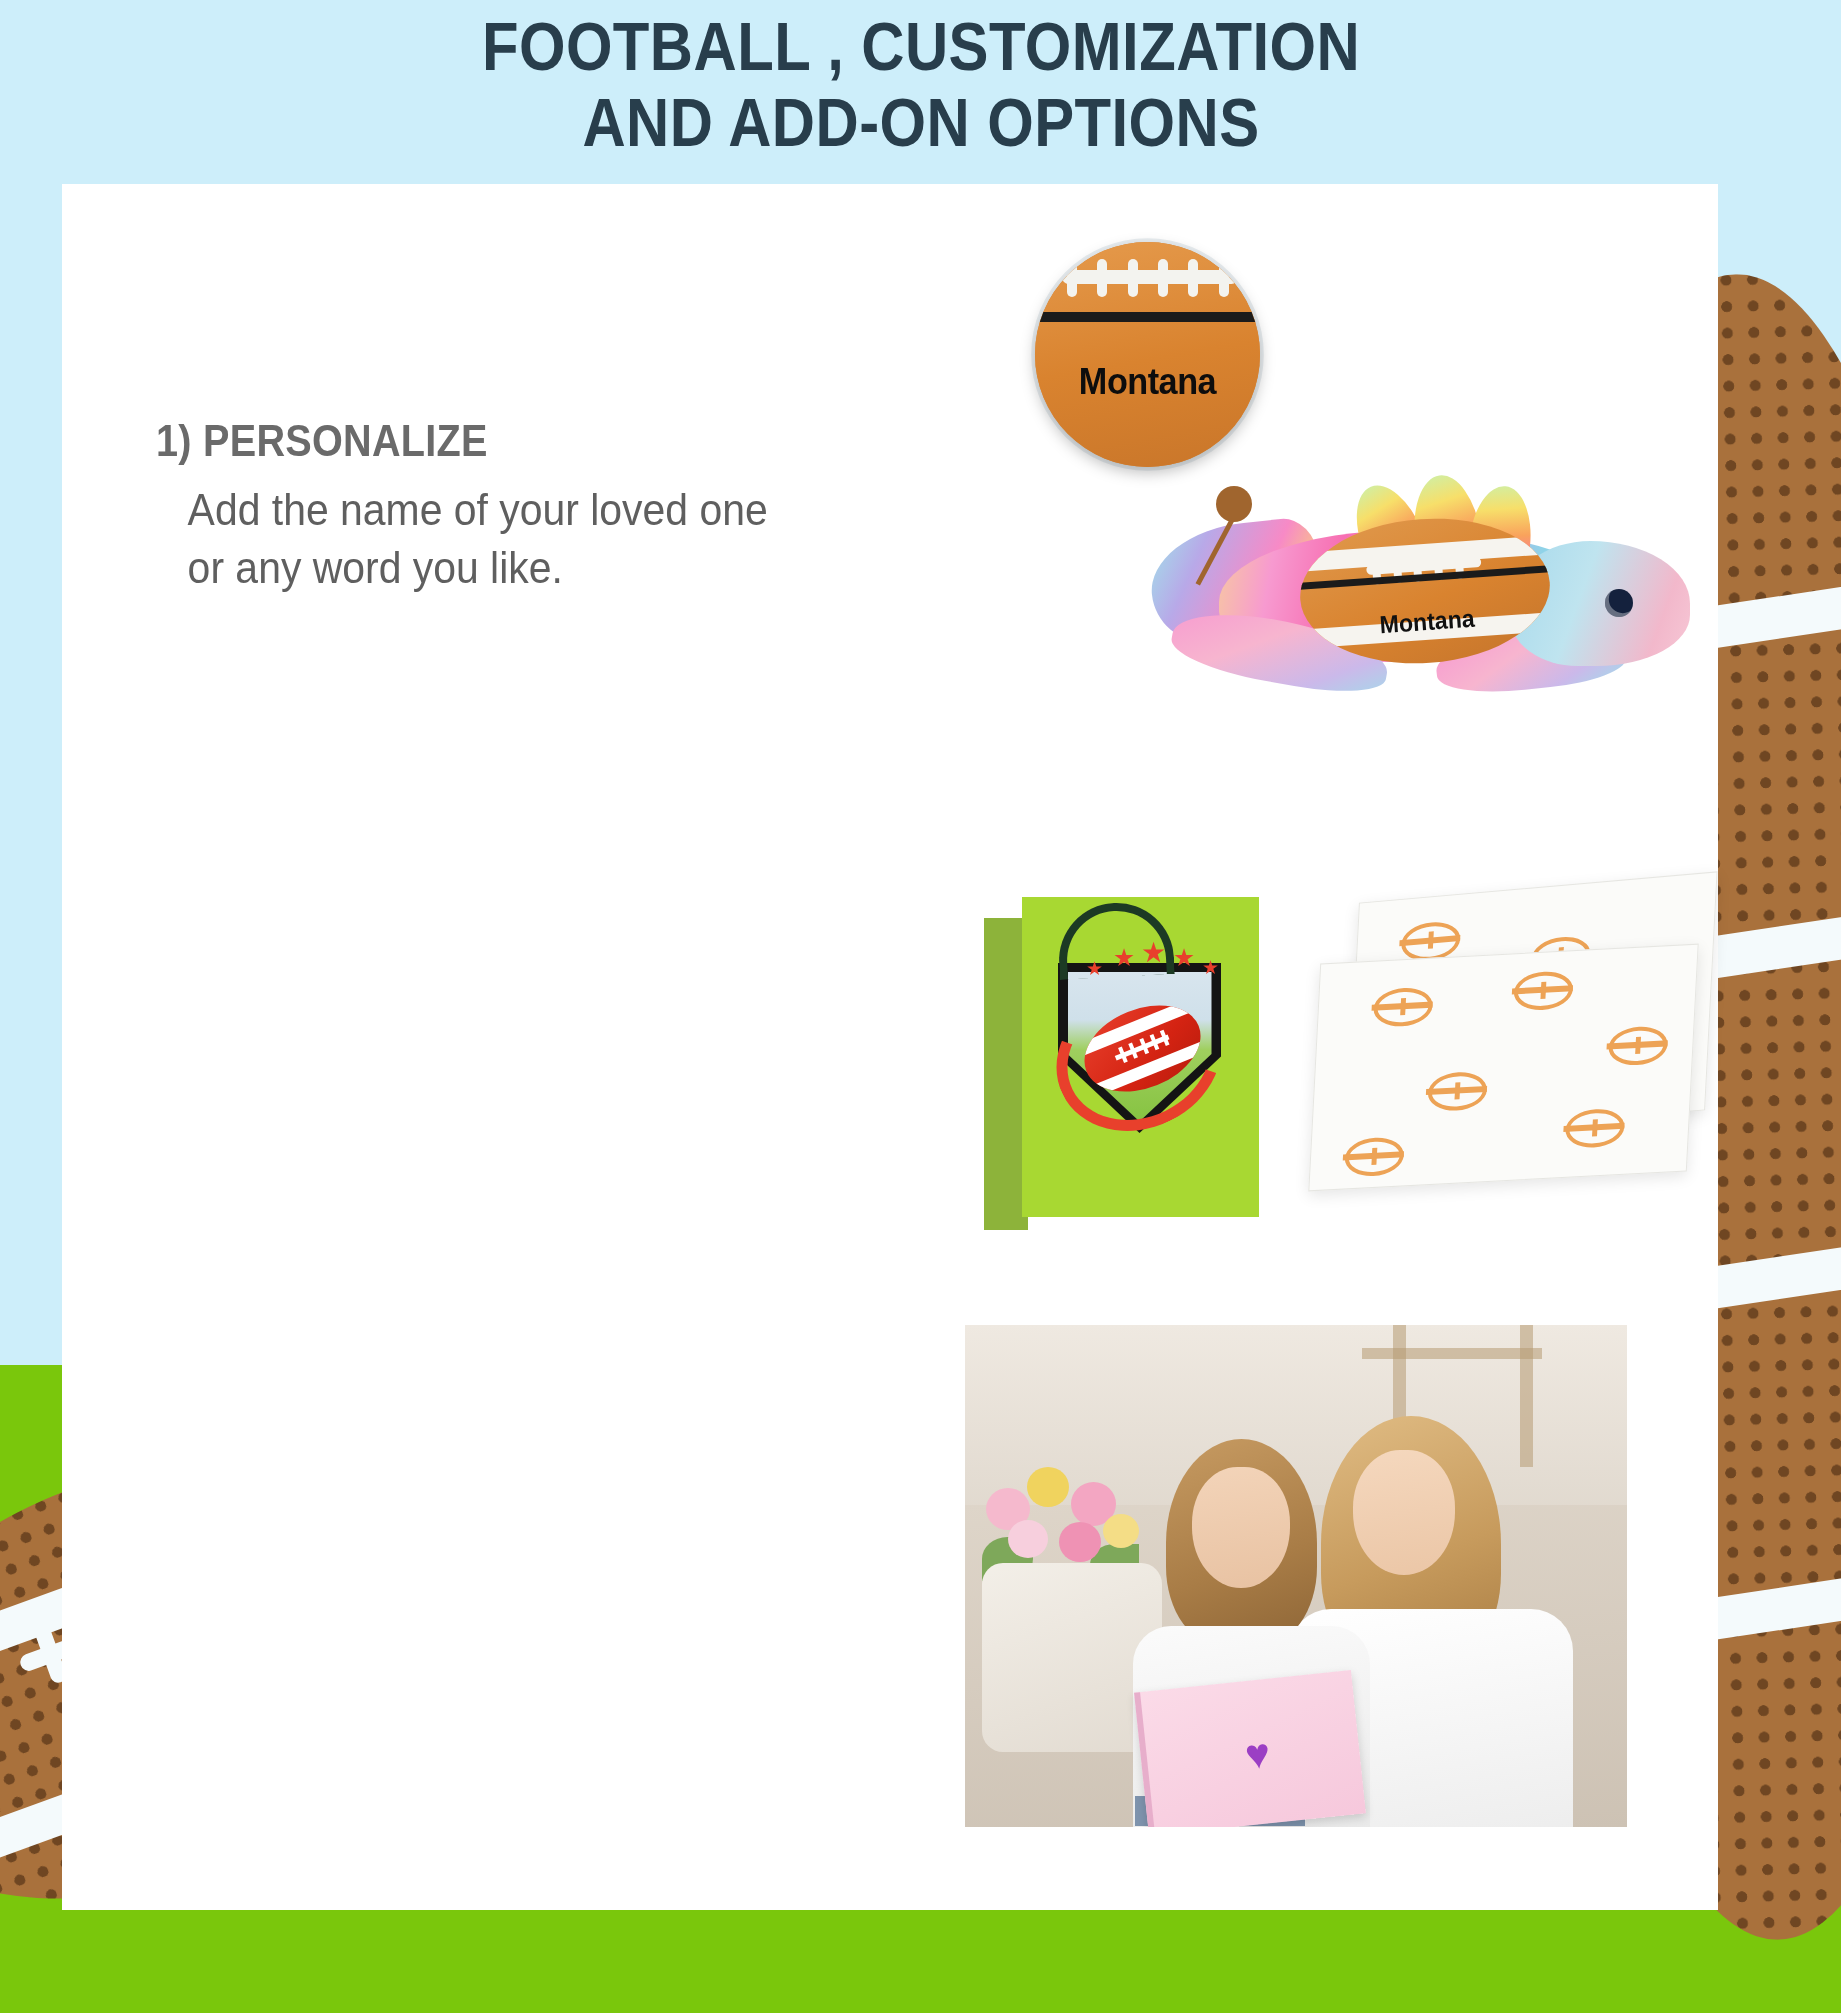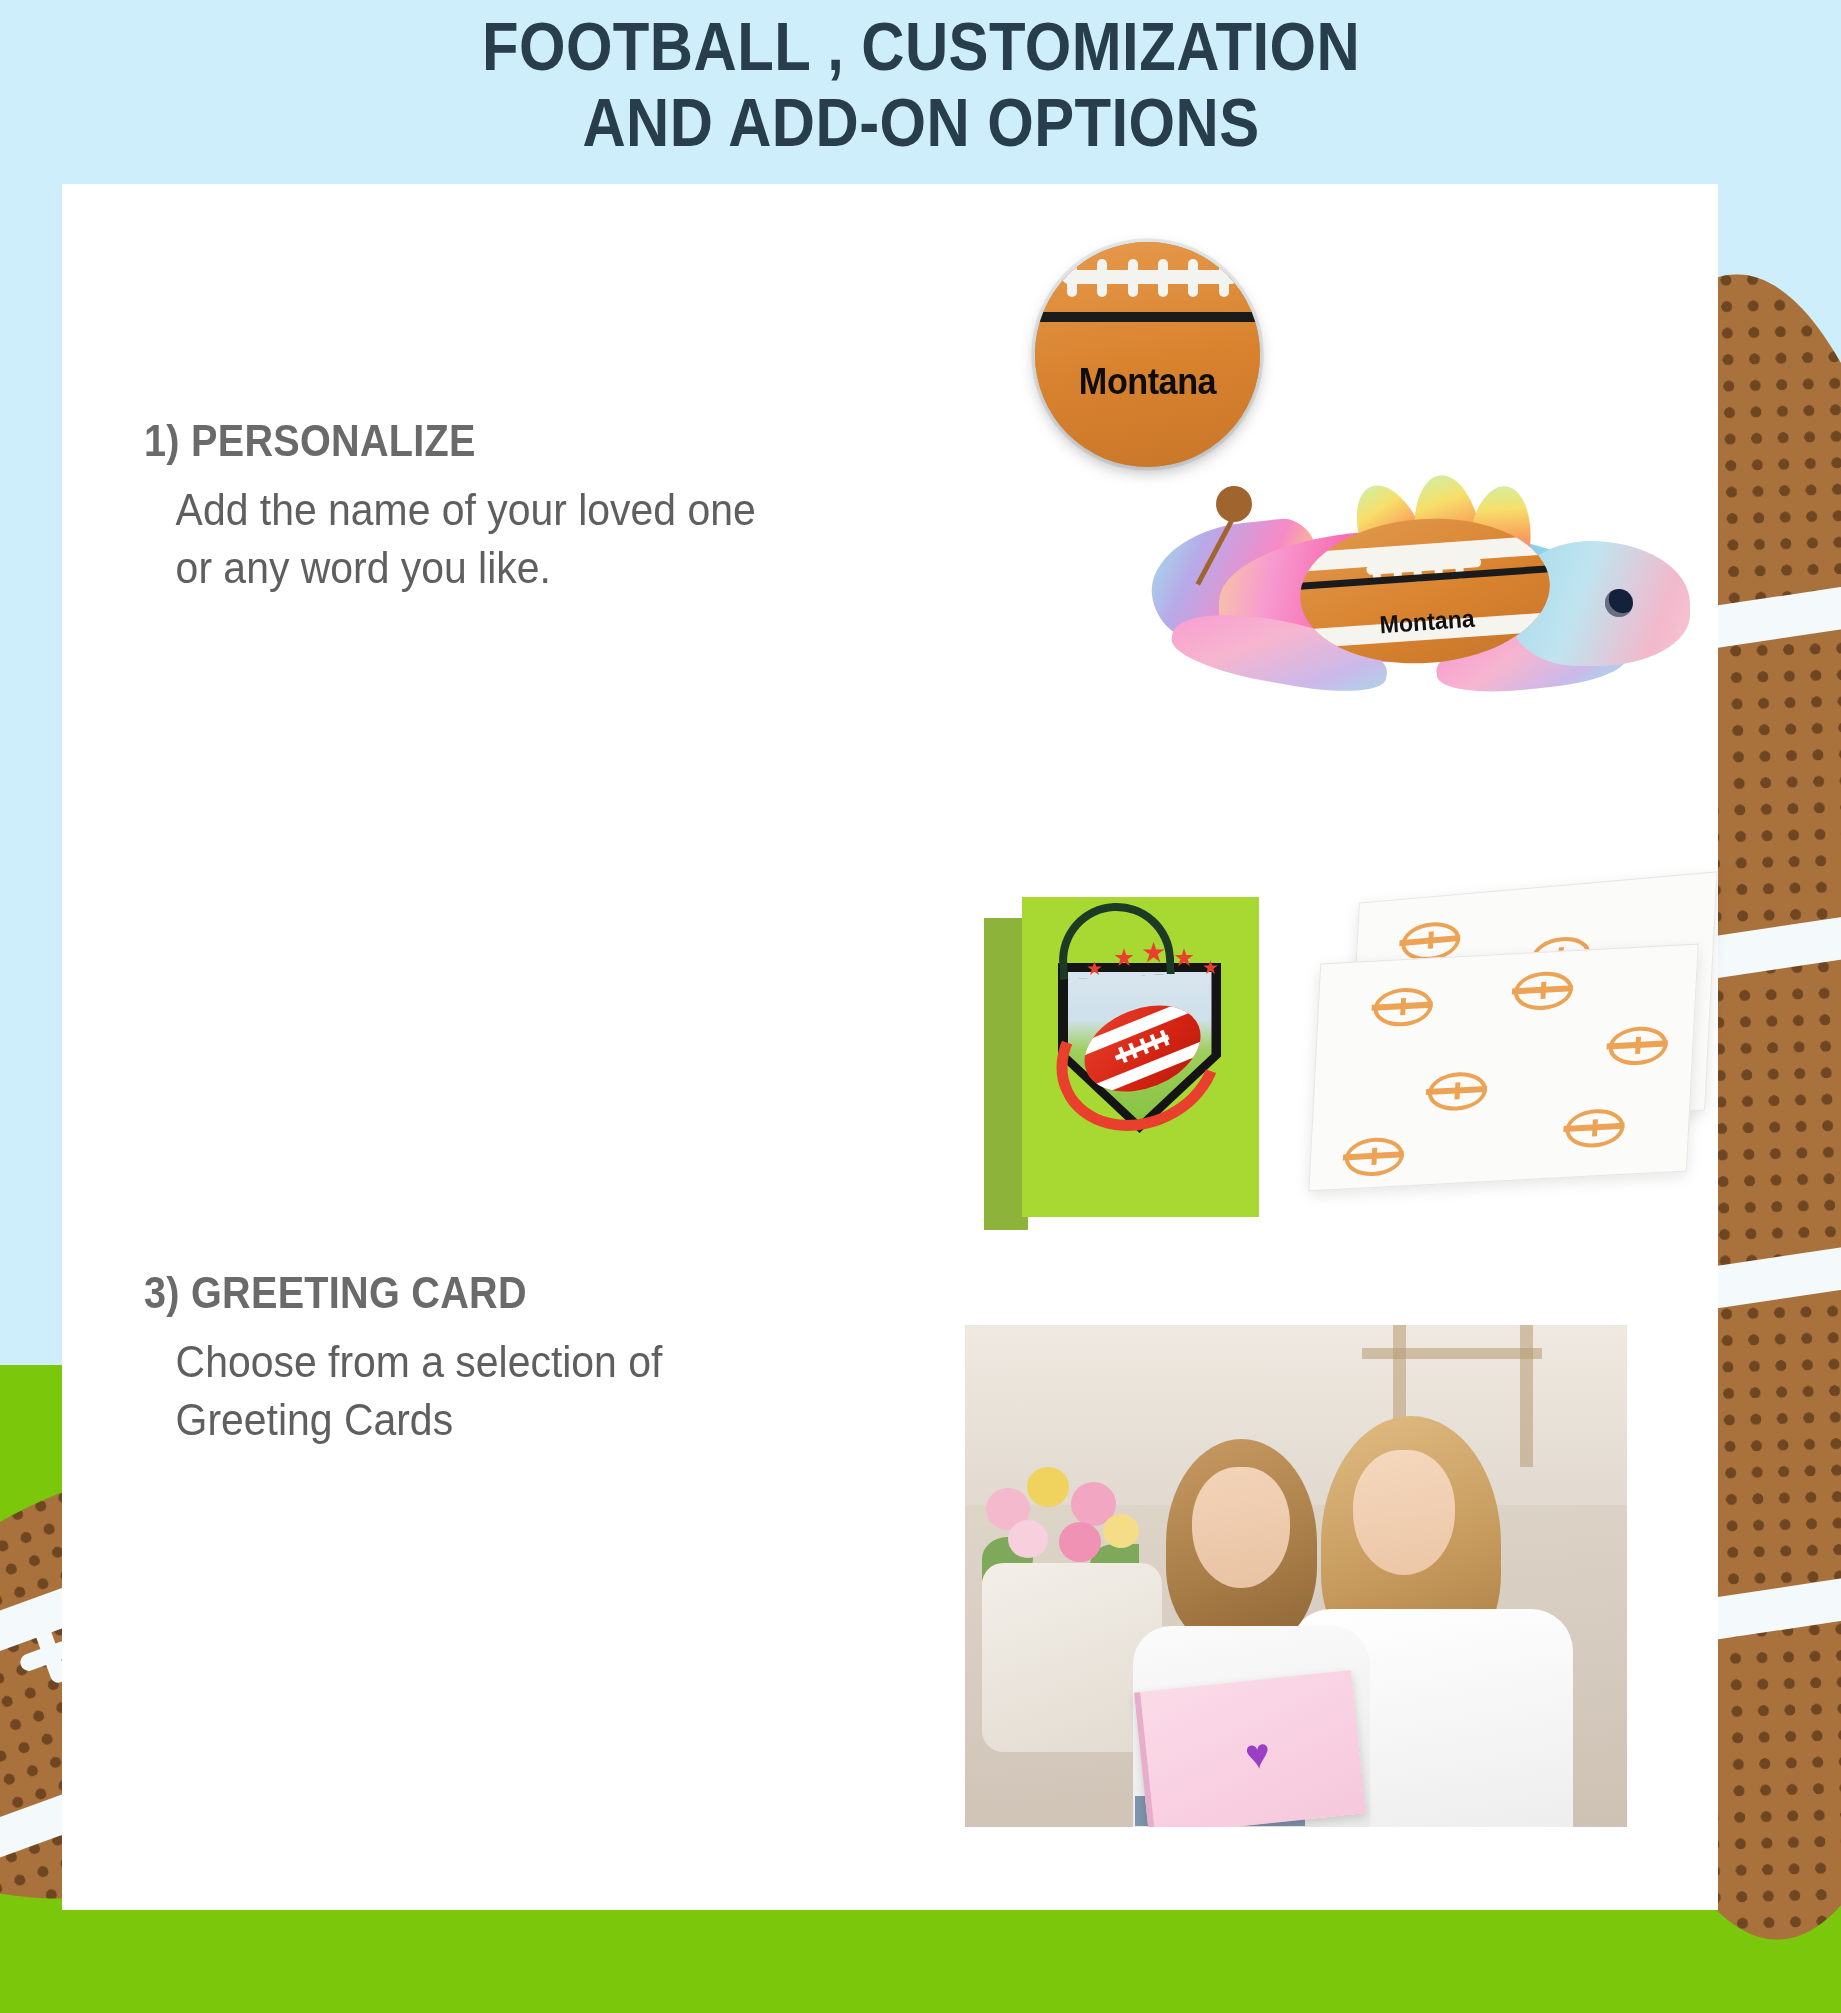--- a/index.html
+++ b/index.html
@@ -127,21 +127,21 @@
     letter-spacing: 0.5px;
     transform: scaleX(0.88);
     z-index: 9;
   }
   .title-line { display: block; white-space: nowrap; }
 
   
   .step {
     position: absolute;
     z-index: 8;
-    left: 144px;
+    left: 156px;
     width: 738px;
   }
   .step-heading {
     color: #6a6a6a;
     font-weight: 700;
     font-size: 44px;
     letter-spacing: 0.3px;
     transform: scaleX(0.90);
     transform-origin: left center;
     white-space: nowrap;
@@ -690,27 +690,20 @@
     <div class="tissue-sheet front">
       <div class="tball" style="left:55px; top:28px;"></div>
       <div class="tball" style="left:195px; top:19px;"></div>
       <div class="tball" style="left:293px; top:79px;"></div>
       <div class="tball" style="left:114px; top:115px;"></div>
       <div class="tball" style="left:254px; top:159px;"></div>
       <div class="tball" style="left:34px; top:176px;"></div>
     </div>
   </div>
 
-  <div class="step" id="step3">
-    <div class="step-heading">3) GREETING CARD</div>
-    <div class="step-body">
-      <span>Choose from a selection of</span>
-      <span> Greeting Cards</span>
-    </div>
-  </div>
 
   <div class="photo">
     <div class="ph-wall"></div>
     <div class="ph-shelf s1"></div>
     <div class="ph-shelf s2"></div>
     <div class="ph-shelf s3"></div>
     <div class="ph-sofa"></div>
 
     <div class="ph-flowers">
       <div class="ph-leaf" style="left:5.7px;  top:74px; width:51px; height:44px;"></div>

